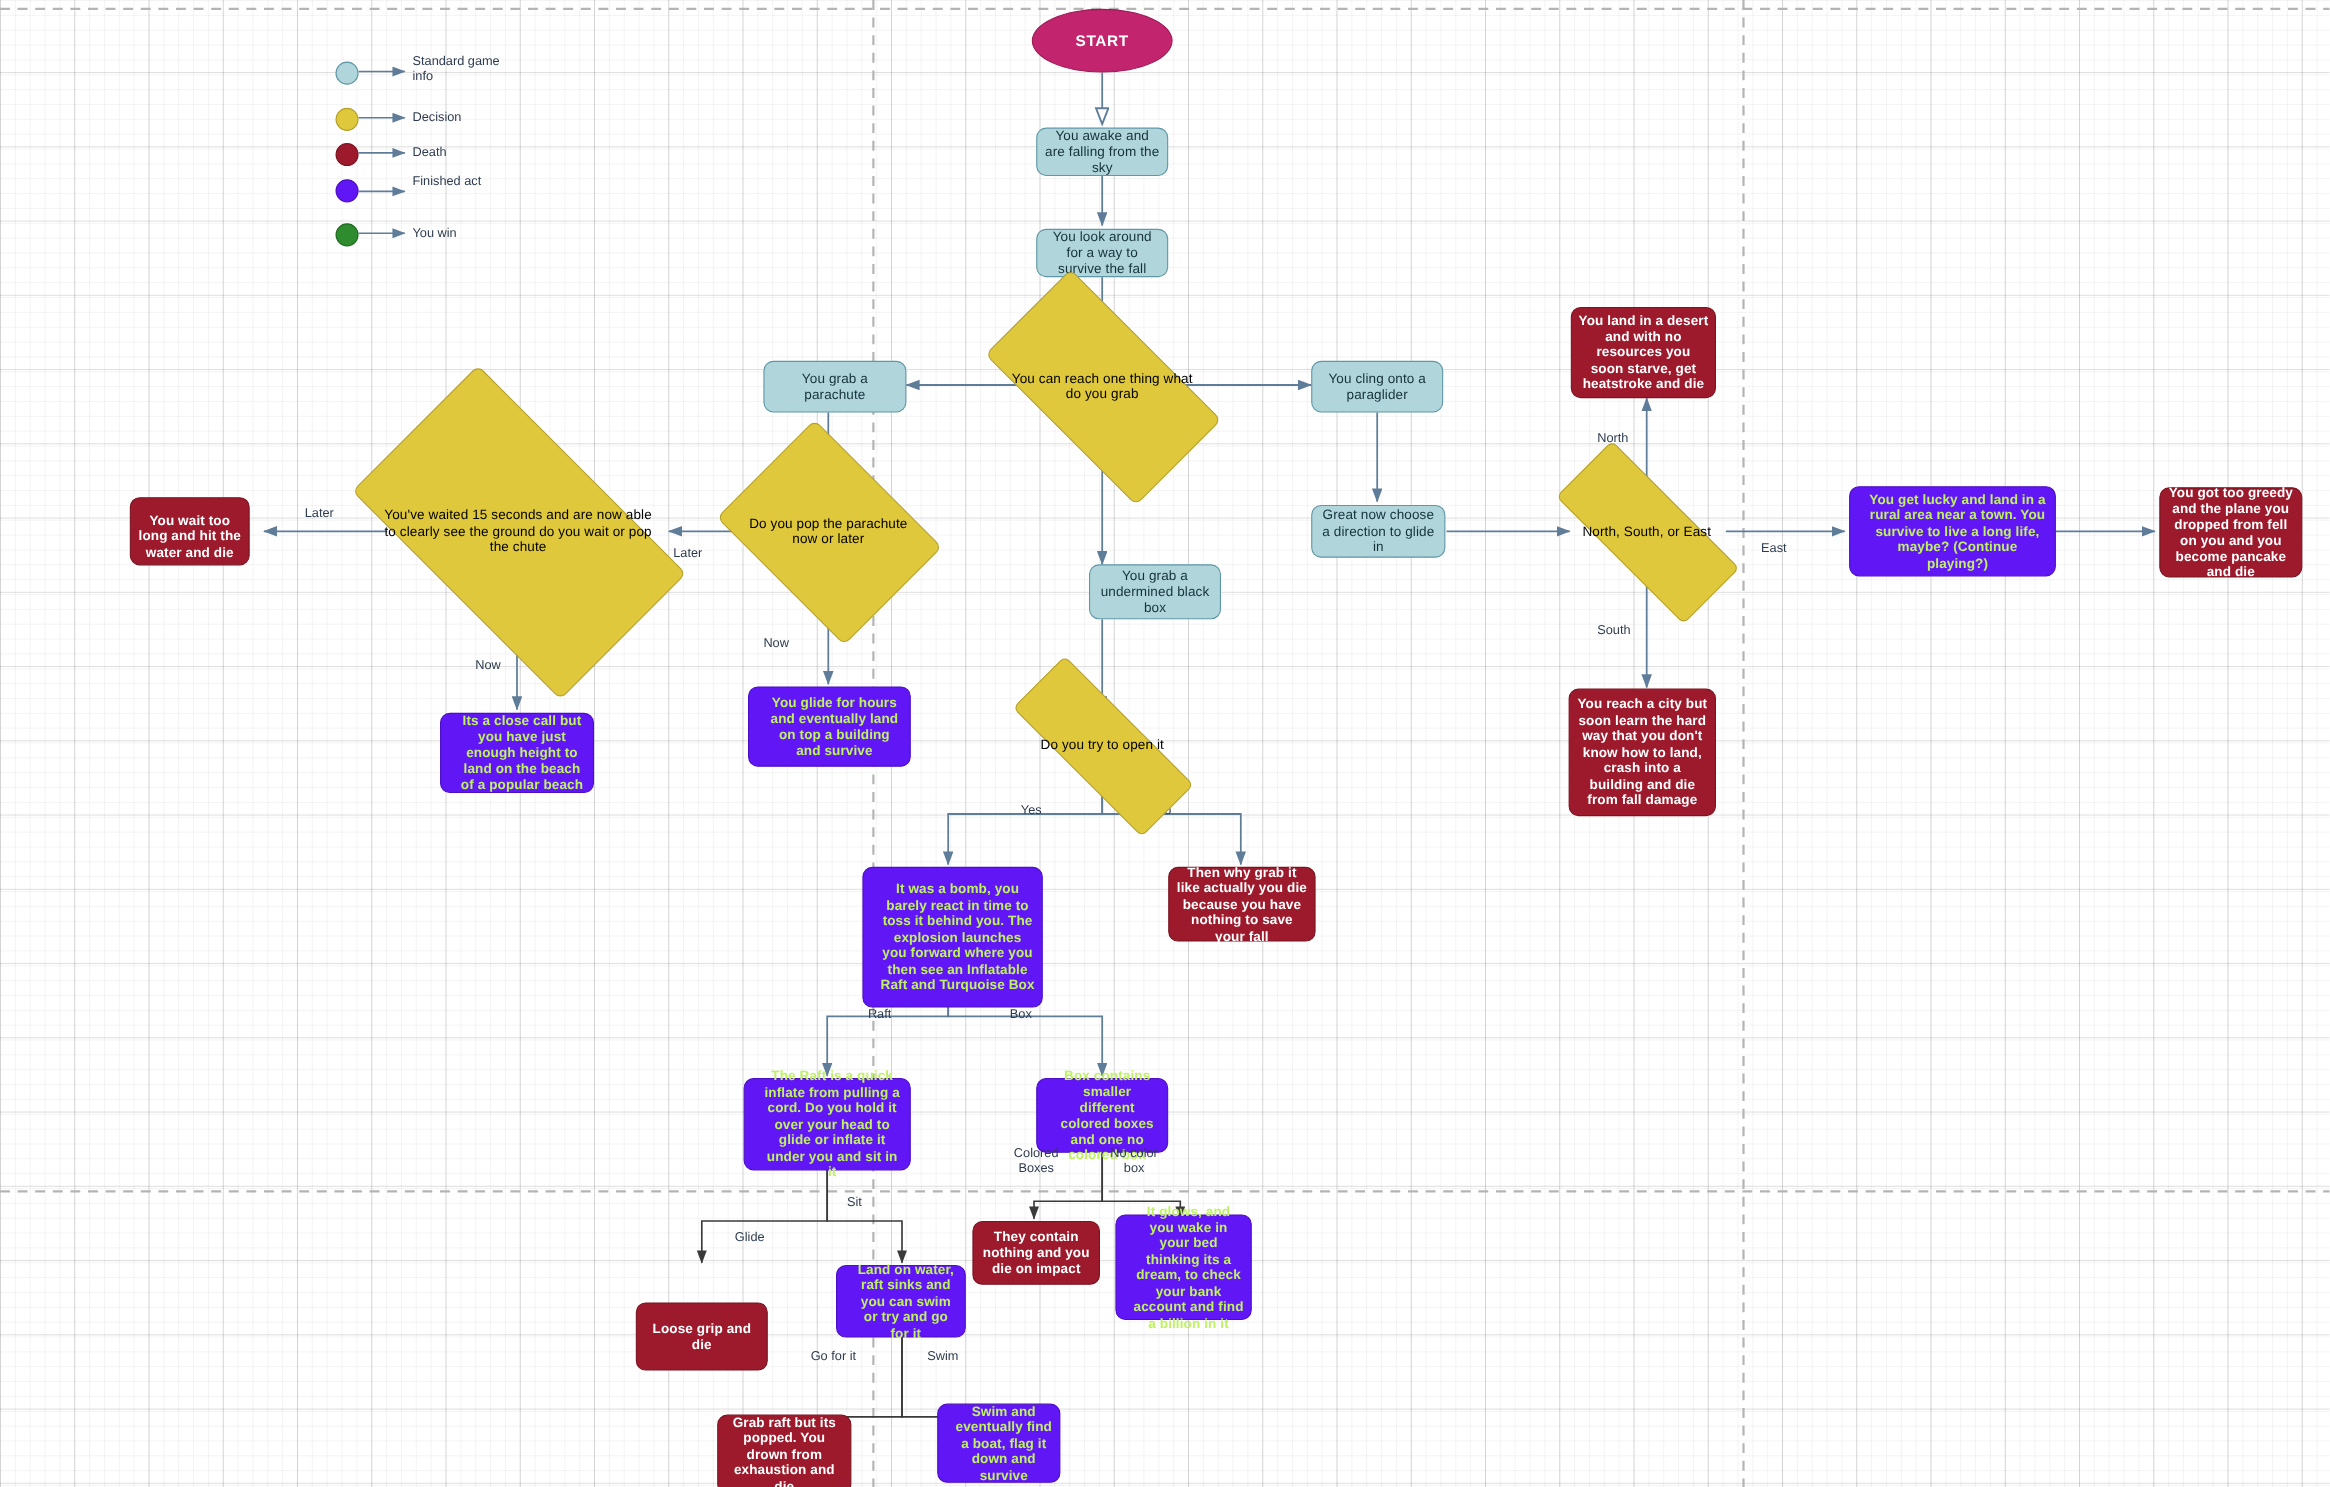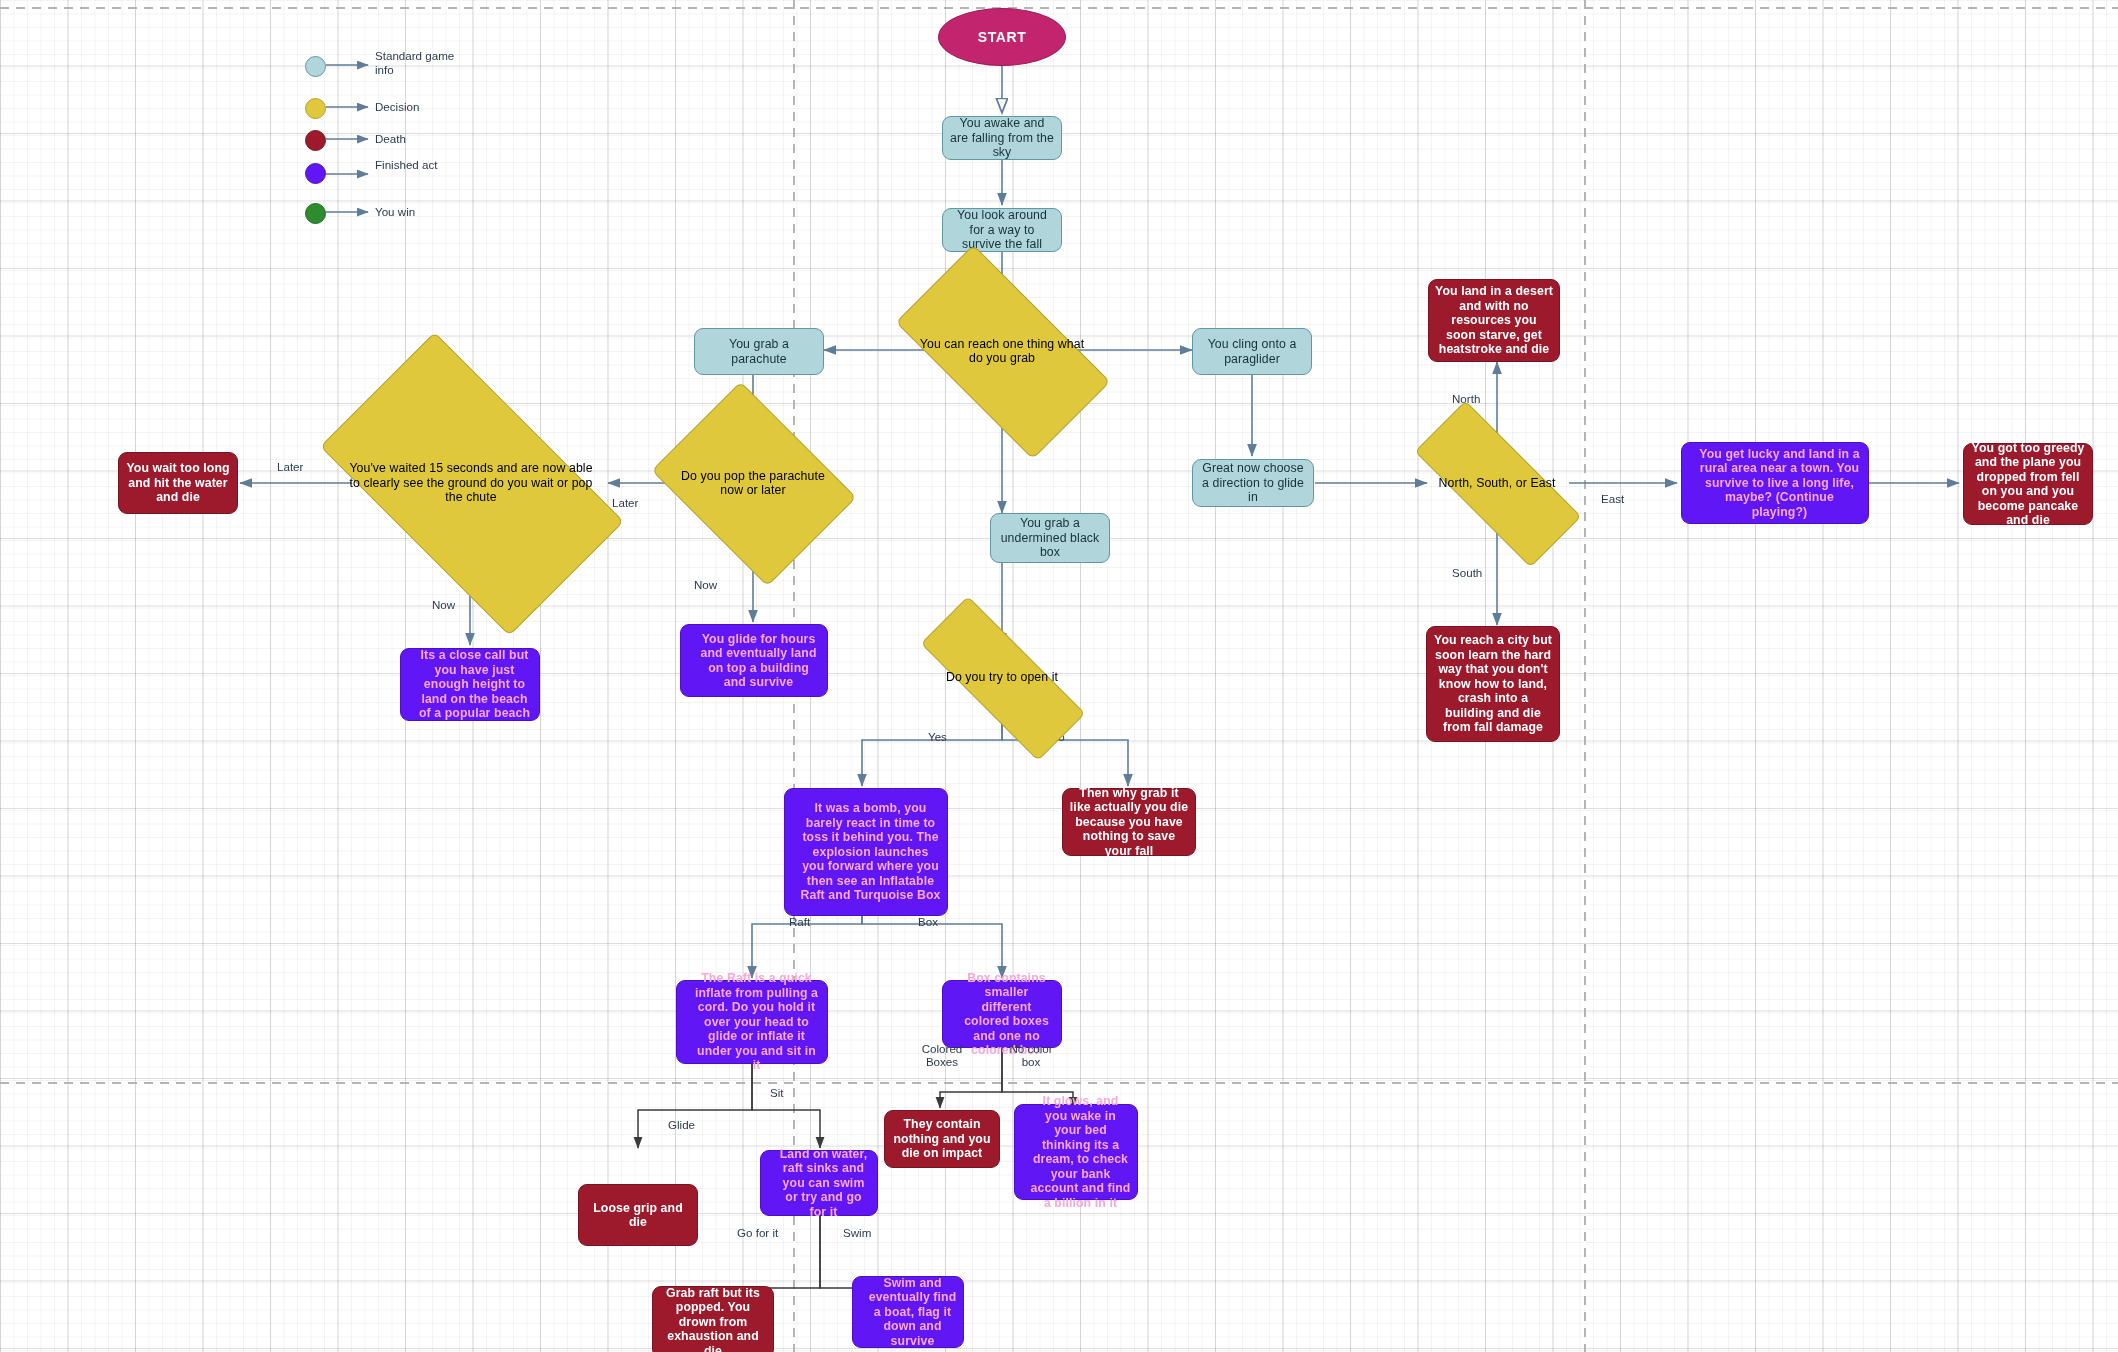--- a/index.html
+++ b/index.html
@@ -44,21 +44,21 @@
   .death{
     background:#9c1a2b;
     border:1.3px solid #7a1422;
     color:#ffffff;
     font-weight:bold;
     font-size:12.3px;
   }
   .finished{
     background:#6116f5;
     border:1.3px solid #4c0fc4;
-    color:#f9a8d4;
+    color:#bef264;
     font-weight:bold;
     font-size:12.3px;
     padding-left:15px;
   }
   .start{
     background:#c2256e;
     border:1.3px solid #9c1b57;
     border-radius:50%;
     color:#ffffff;
     font-weight:bold;
@@ -245,21 +245,21 @@
   <div class="node diamond" style="left:672px;top:421px;width:162px;height:124px;">
     <span class="dshape"></span>
     <span class="dlabel">Do you pop the parachute now or later</span>
   </div>
 
   <div class="node diamond wide" style="left:338px;top:403px;width:266px;height:160px;">
     <span class="dshape"></span>
     <span class="dlabel">You've waited 15 seconds and are now able to clearly see the ground do you wait or pop the chute</span>
   </div>
 
-  <div class="node rect death" style="left:118px;top:452px;width:120px;height:62px;">
+  <div class="node rect death" style="left:118px;top:452px;width:109px;height:62px;align-items:flex-end;">
     <span>You wait too long and hit the water and die</span>
   </div>
 
   <div class="node rect finished" style="left:400px;top:648px;width:140px;height:73px;">
     <span>Its a close call but you have just enough height to land on the beach of a popular beach</span>
   </div>
 
   <div class="node rect finished" style="left:680px;top:624px;width:148px;height:73px;">
     <span>You glide for hours and eventually land on top a building and survive</span>
   </div>

